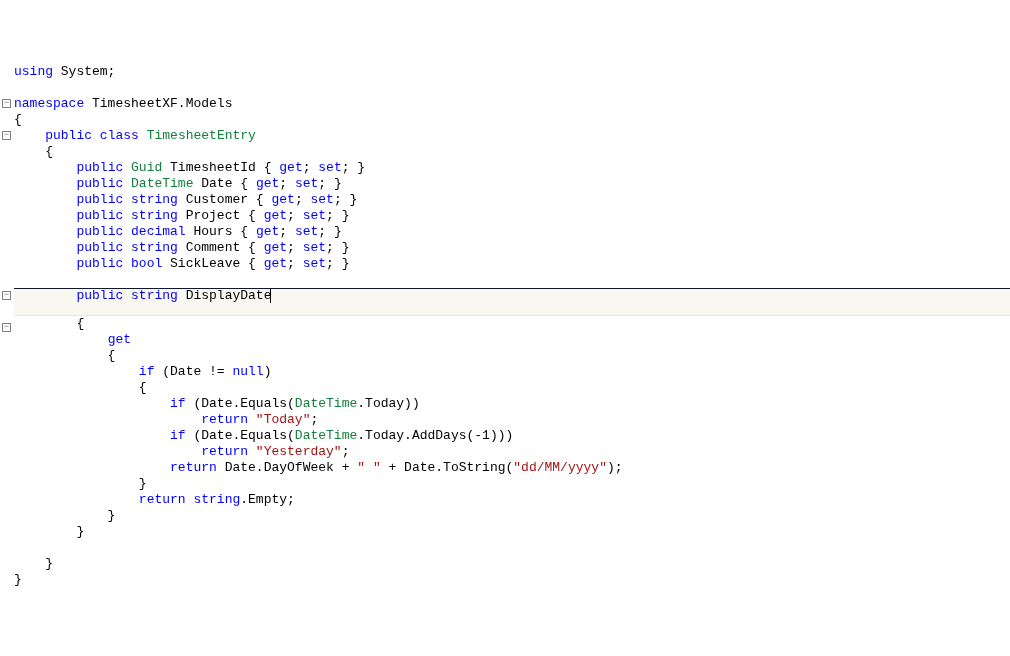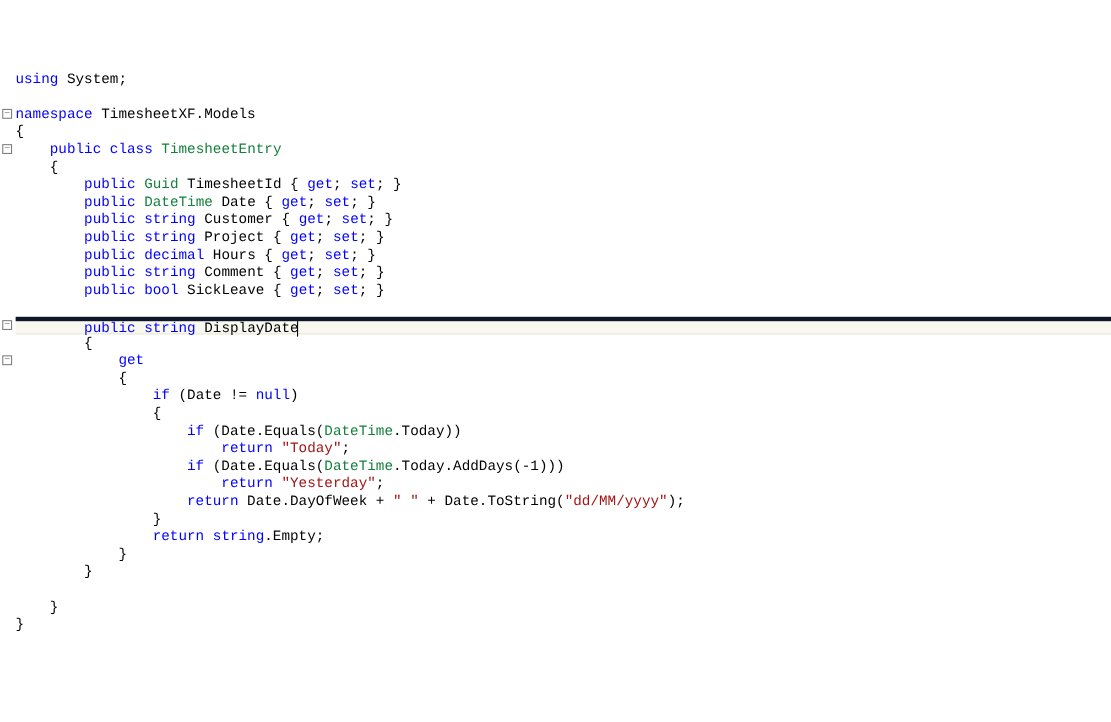--- a/index.html
+++ b/index.html
@@ -40,24 +40,24 @@
     flex: 1;
   }
   .line {
     height: 16px;
   }
   .kw { color: #0000ff; }
   .type { color: #15803d; }
   .str { color: #a31515; }
   .cursor-line {
     background: #f8f8f0;
-    border-top: 4px solid #0f172a;
+    border-top: 1px solid #0f172a;
     border-bottom: 1px solid #e8e8d8;
     box-sizing: border-box;
-    height: 16px;
+    height: 28px;
     line-height: 14px;
   }
   .cursor {
     display: inline-block;
     width: 1px;
     height: 14px;
     background: #000;
     vertical-align: text-bottom;
     margin-left: -1px;
   }

